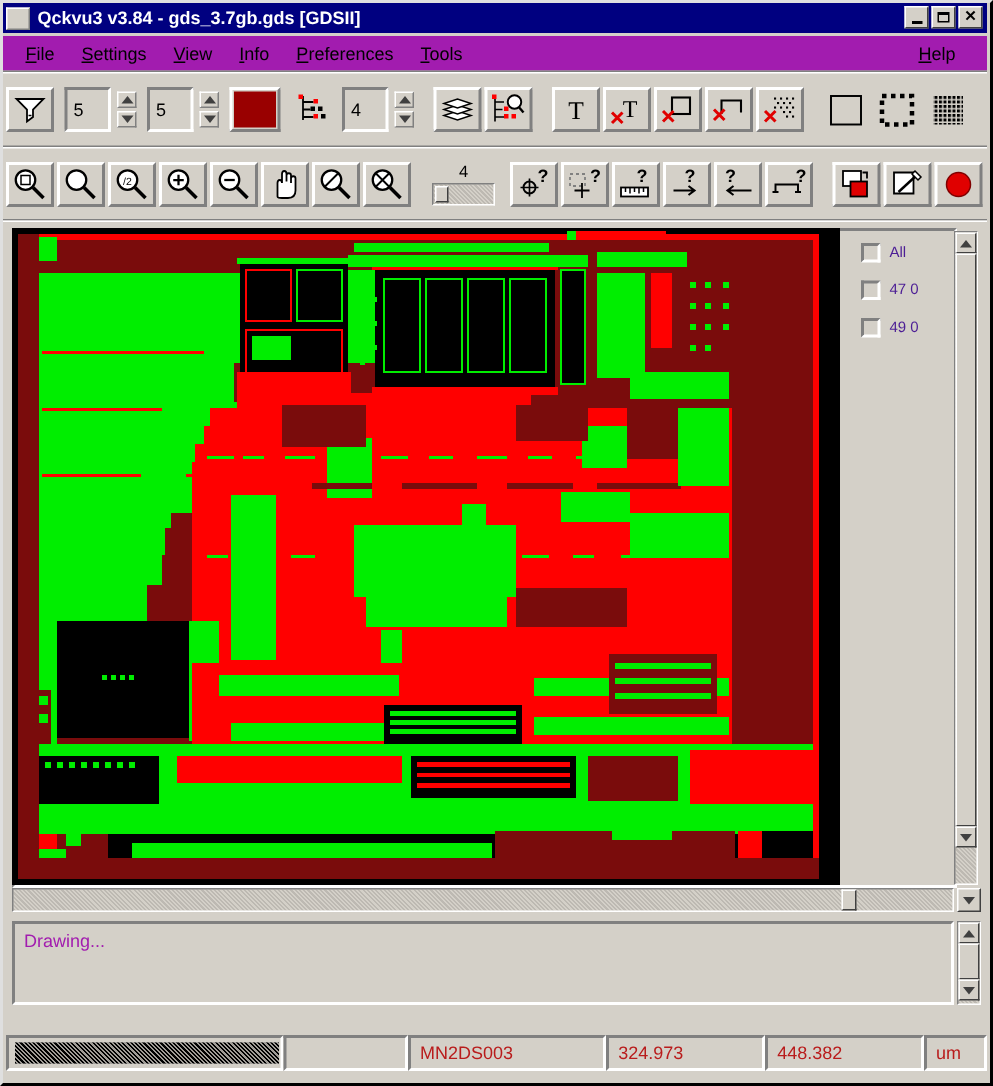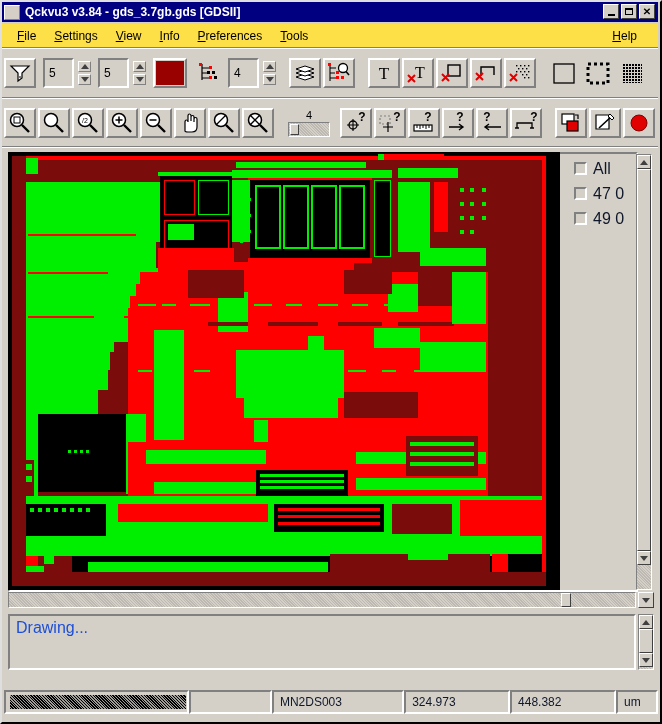--- a/index.html
+++ b/index.html
@@ -80,21 +80,21 @@
   }
   .tbtn .glyph-max {
     width: 8px; height: 7px; border: 1px solid #000; border-top-width: 2px;
     box-sizing: border-box;
   }
 
   
   .menubar {
     position: absolute;
     left: 2px; top: 24px; width: 656px; height: 23px;
-    background: #fde047;
+    background: #a21caf;
     display: flex; align-items: center;
     box-sizing: border-box;
   }
   .menu-item {
     padding: 3px 9px;
     font-size: 12px;
     color: #000;
     white-space: nowrap;
     cursor: default;
   }
@@ -276,21 +276,21 @@
     width: 13px; height: 13px;
     background: #d4d0c8;
     border-top: 2px solid #808080;
     border-left: 2px solid #808080;
     border-right: 2px solid #ffffff;
     border-bottom: 2px solid #ffffff;
     box-sizing: border-box;
     margin-right: 6px;
     flex: 0 0 auto;
   }
-  .layer-lbl { font-size: 16px; color: #0f172a; white-space: nowrap; }
+  .layer-lbl { font-size: 10px; color: #4c1d95; white-space: nowrap; }
 
   
   .layers-sb {
     position: absolute;
     left: 636px; top: 154px; width: 16px; height: 436px;
     background: #d4d0c8;
     background-image: repeating-linear-gradient(45deg,#bdb9b2 0 1px,#d4d0c8 1px 2px);
     border-top: 1px solid #808080;
     border-left: 1px solid #808080;
     border-right: 1px solid #ffffff;
@@ -345,21 +345,21 @@
     position: absolute;
     left: 8px; top: 614px; width: 628px; height: 56px;
     border-top: 2px solid #808080;
     border-left: 2px solid #808080;
     border-right: 2px solid #ffffff;
     border-bottom: 2px solid #ffffff;
     box-sizing: border-box;
     background: #d4d0c8;
     padding: 4px 6px;
   }
-  .msg-line { font-size: 16px; color: #1d4ed8; line-height: 15px; }
+  .msg-line { font-size: 12px; color: #a21caf; line-height: 15px; }
   .msg-sb {
     position: absolute;
     left: 638px; top: 614px; width: 16px; height: 56px;
     background: #d4d0c8;
     background-image: repeating-linear-gradient(45deg,#bdb9b2 0 1px,#d4d0c8 1px 2px);
     border-top: 1px solid #808080;
     border-left: 1px solid #808080;
     border-right: 1px solid #ffffff;
     border-bottom: 1px solid #ffffff;
     box-sizing: border-box;
@@ -376,21 +376,21 @@
     height: 24px;
     border-top: 2px solid #808080;
     border-left: 2px solid #808080;
     border-right: 2px solid #ffffff;
     border-bottom: 2px solid #ffffff;
     box-sizing: border-box;
     background: #d4d0c8;
     display: flex; align-items: center;
     padding-left: 6px;
     font-size: 12px;
-    color: #0f172a;
+    color: #b91c1c;
     margin-right: 0;
   }
   .sb-progress { width: 196px; padding-left: 0; }
   .sb-progress-fill {
     width: 176px; height: 14px; margin-left: 4px;
     background-image: repeating-linear-gradient(45deg,#000 0 1px,#a09c96 1px 2px);
     background-color: #808080;
   }
   .sb-blank { width: 88px; }
   .sb-cell { width: 140px; }

